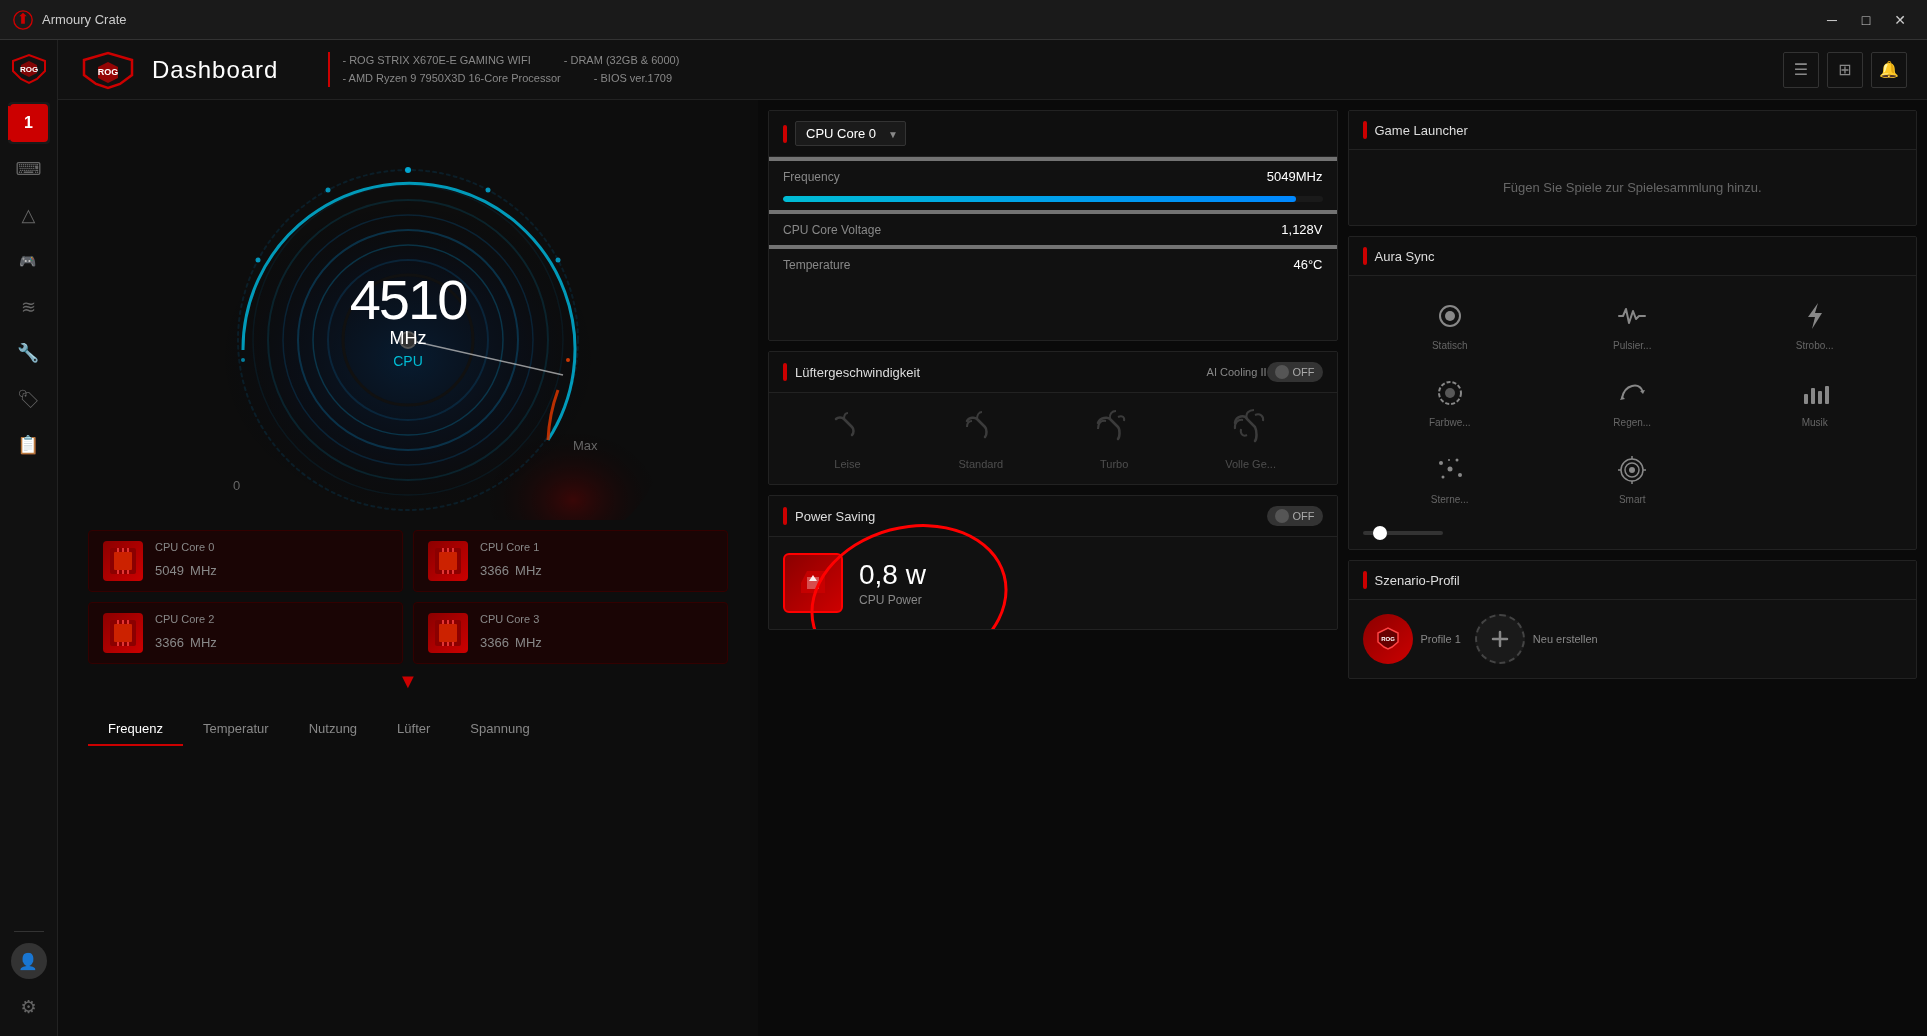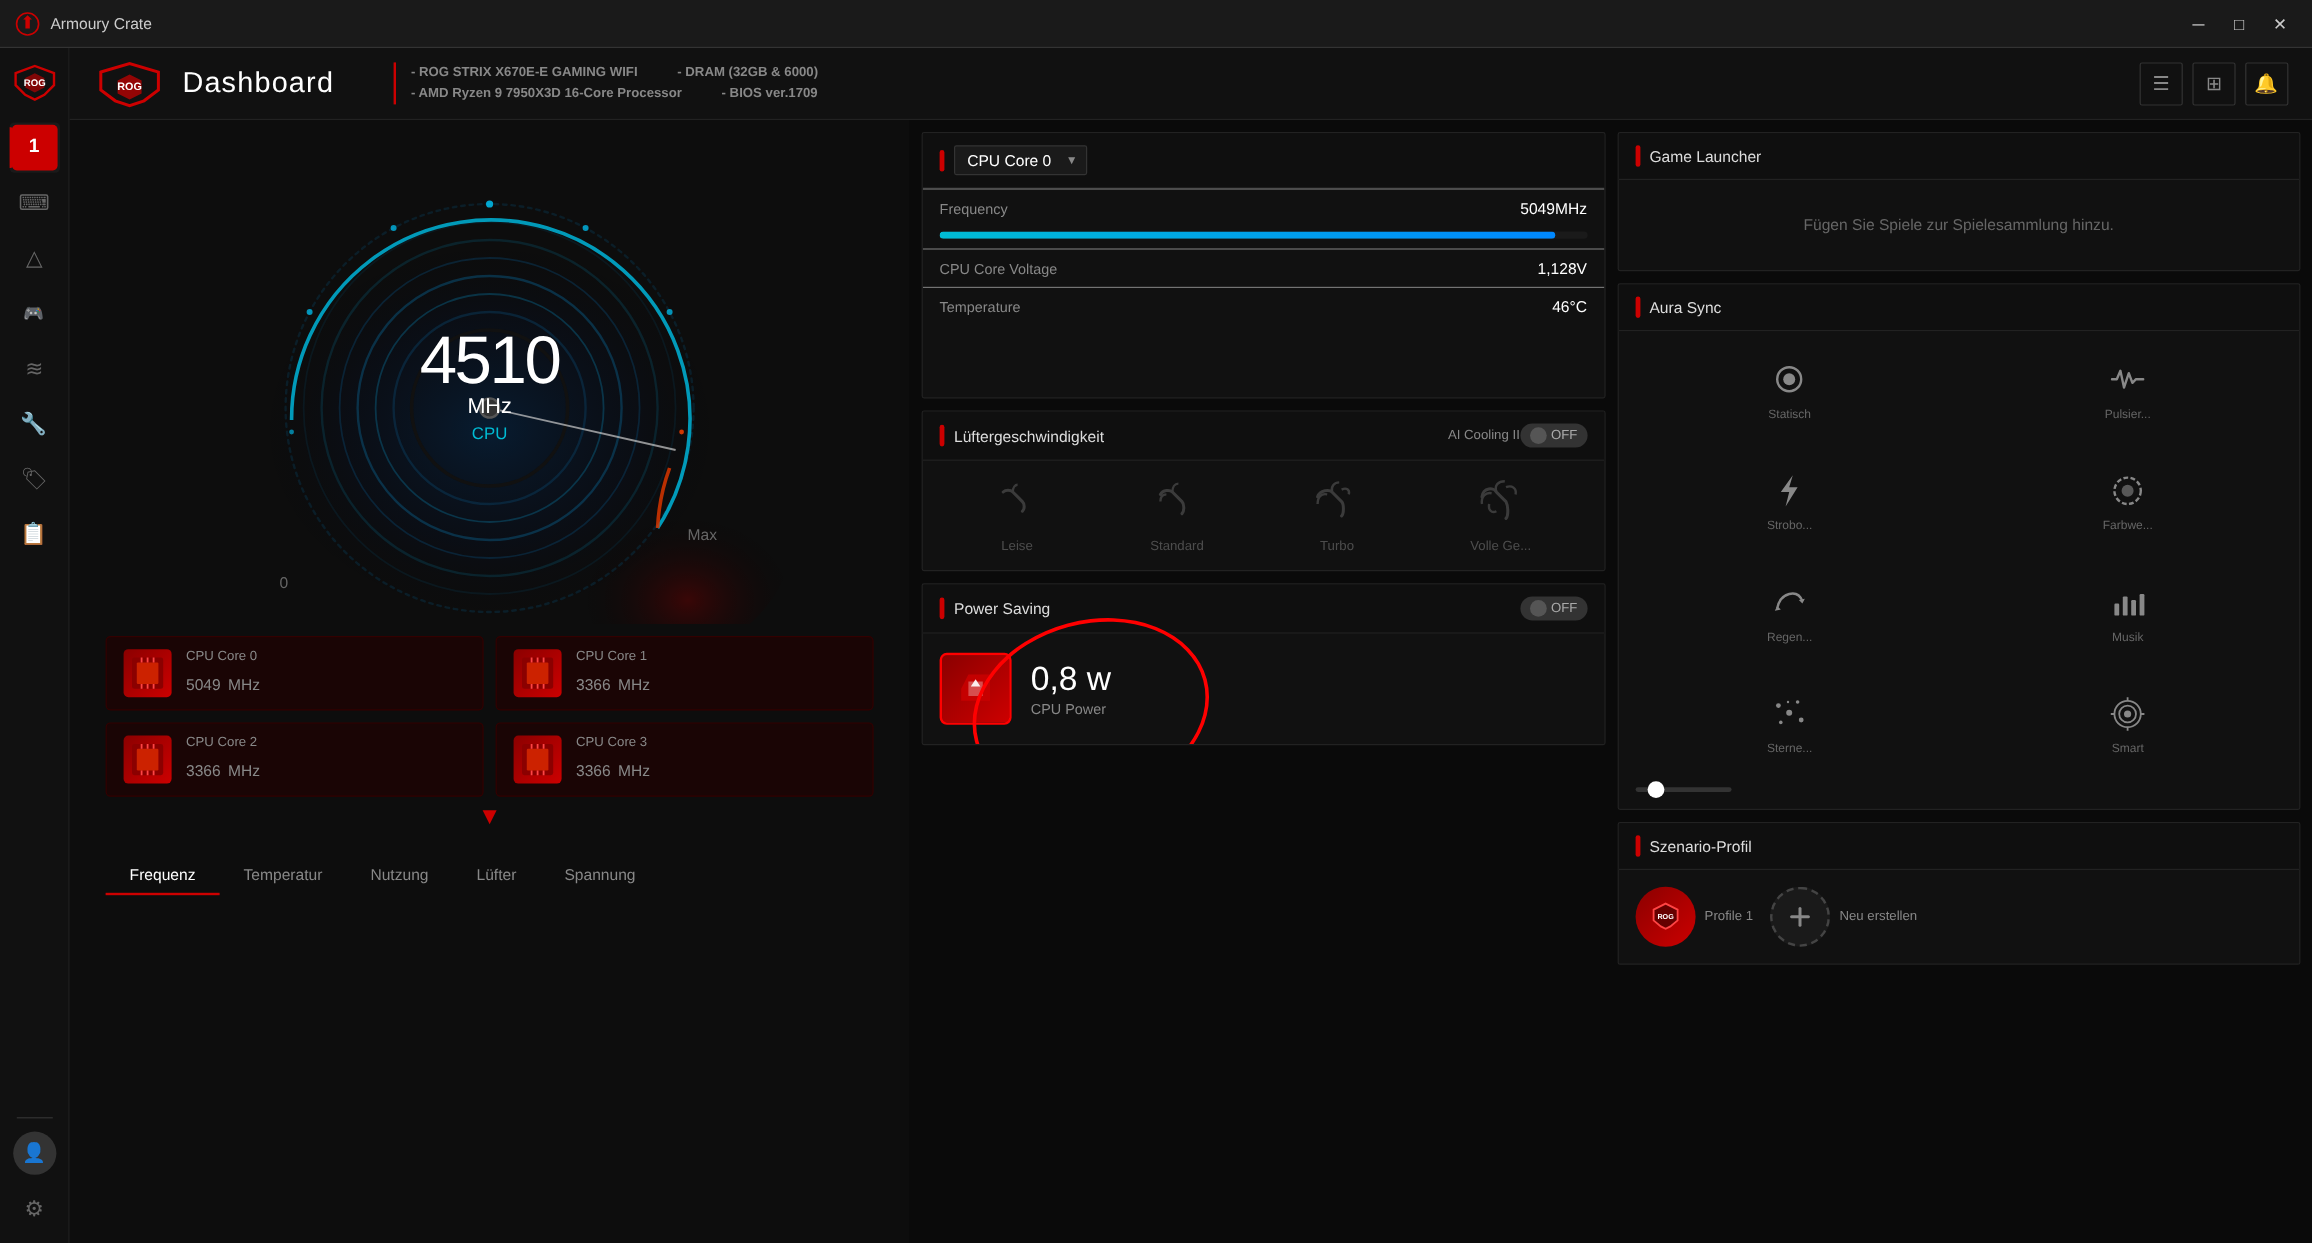--- a/index.html
+++ b/index.html
@@ -150,21 +150,20 @@
       color: #fff;
       letter-spacing: 1px;
     }
     .header-specs {
       font-size: 11px;
       color: #888;
       line-height: 1.6;
       margin-left: 20px;
       border-left: 2px solid #cc0000;
       padding-left: 12px;
-      font-weight: bold;
     }
     .header-spacer { flex: 1; }
     .header-actions {
       display: flex;
       gap: 8px;
     }
     .header-action-btn {
       width: 36px;
       height: 36px;
       background: transparent;
@@ -382,21 +381,21 @@
       transform: translateY(-50%);
       font-size: 10px;
       color: #888;
       pointer-events: none;
     }
     .stat-row {
       display: flex;
       justify-content: space-between;
       align-items: center;
       padding: 8px 14px;
-      border-top: 1px solid #737373;
+      border-top: 4px solid #737373;
     }
     .stat-label {
       font-size: 12px;
       color: #888;
     }
     .stat-value {
       font-size: 13px;
       color: #fff;
     }
     .freq-bar-container {
@@ -498,22 +497,22 @@
       border-radius: 50%;
       top: 30px;
       left: 40px;
       transform: rotate(-15deg);
       pointer-events: none;
     }
 
     
     .aura-grid {
       display: grid;
-      grid-template-columns: repeat(2, 1fr);
-      gap: 24px;
+      grid-template-columns: repeat(3, 1fr);
+      gap: 8px;
       padding: 14px;
     }
     .aura-item {
       display: flex;
       flex-direction: column;
       align-items: center;
       gap: 6px;
       cursor: pointer;
       padding: 8px 4px;
       border-radius: 4px;

